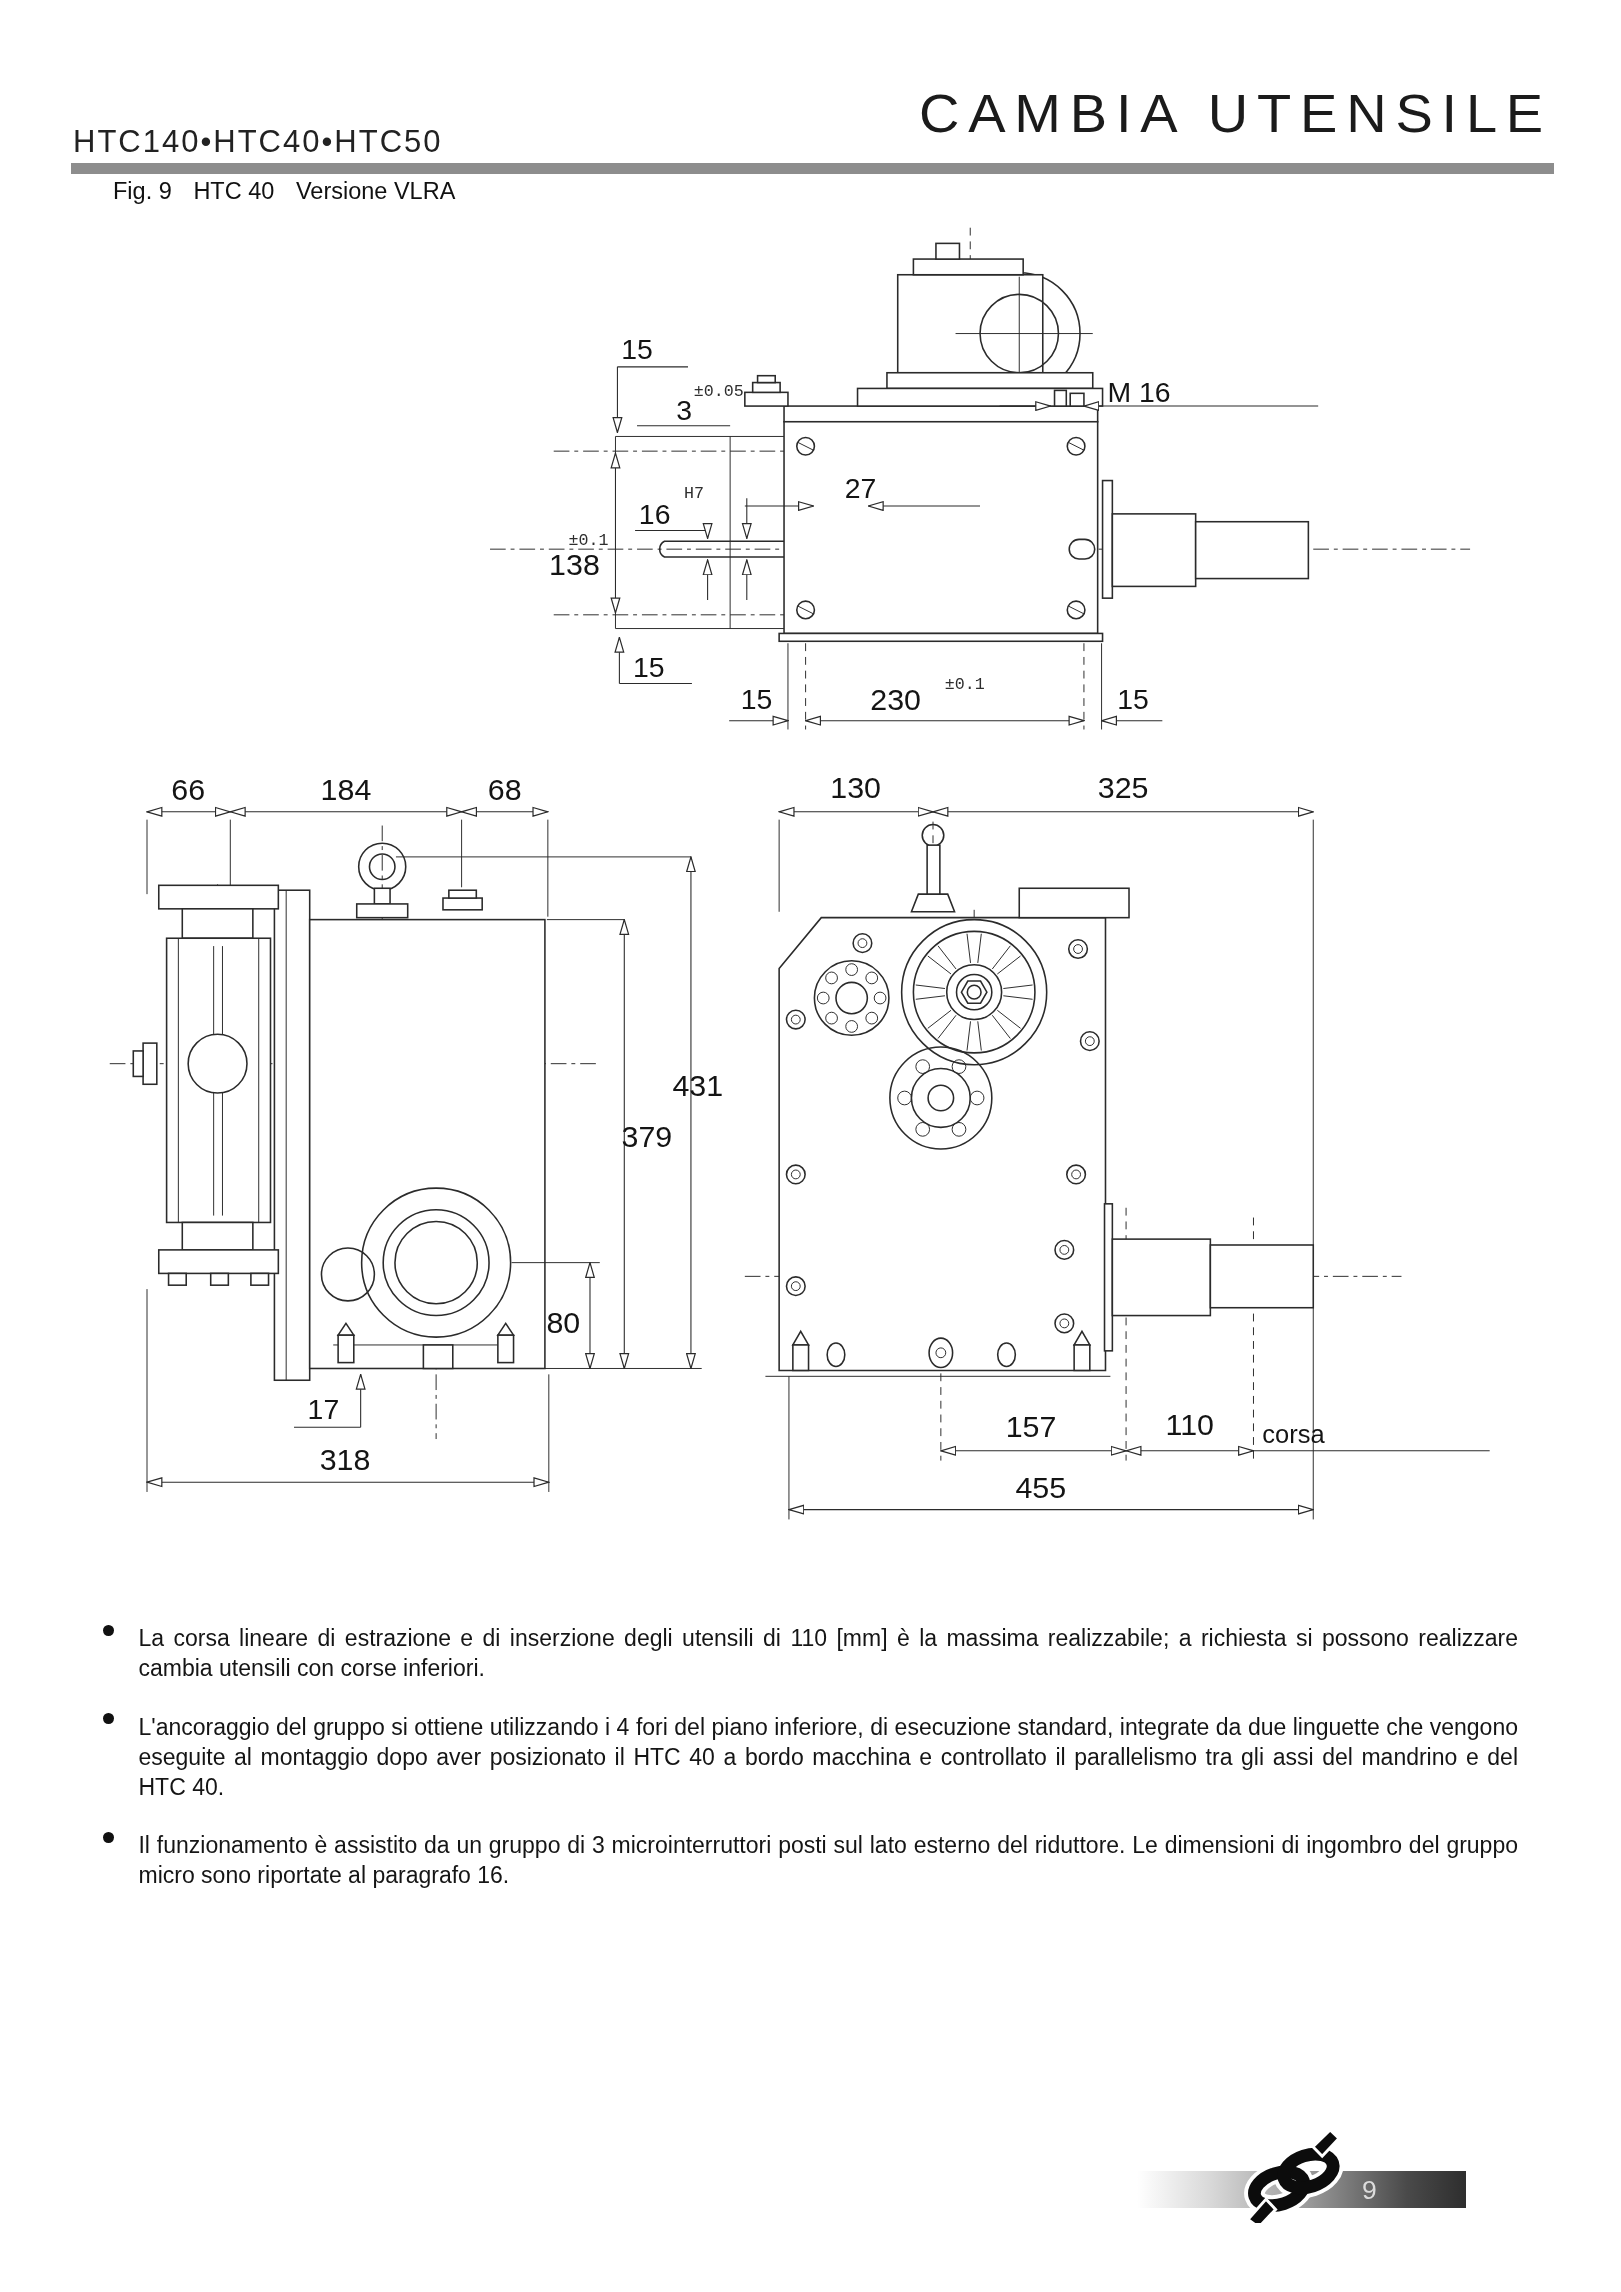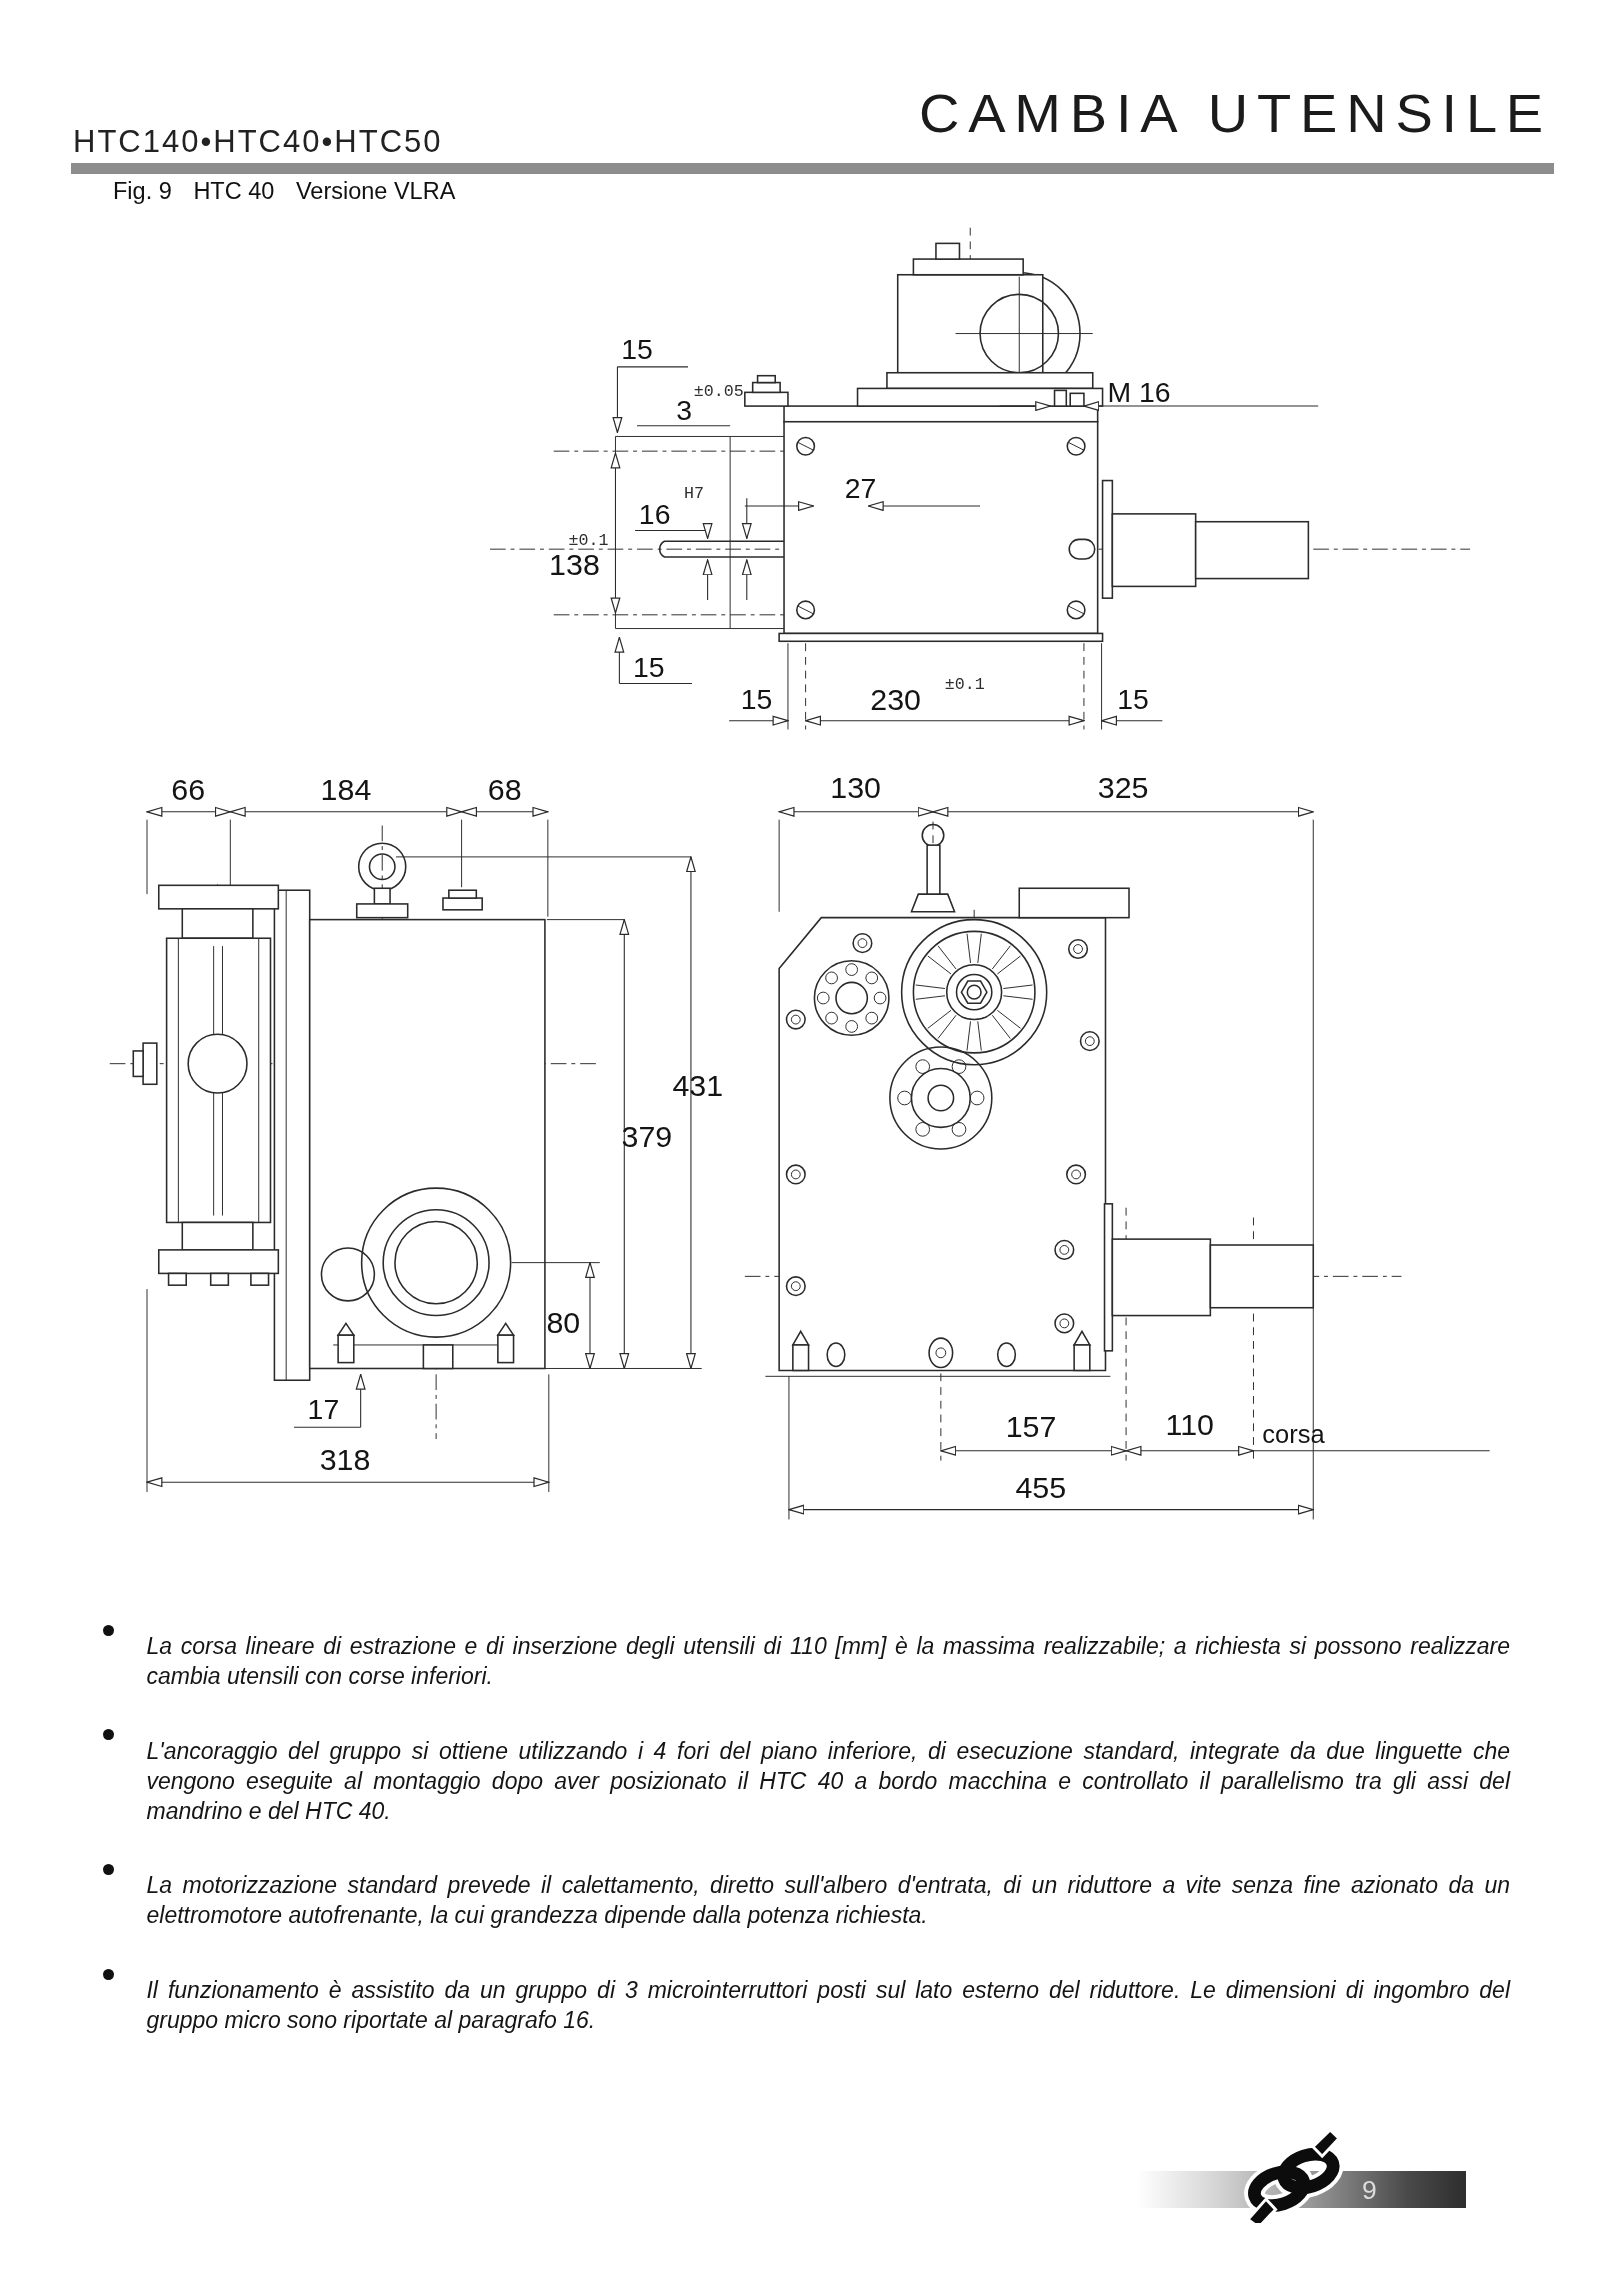--- a/index.html
+++ b/index.html
@@ -23,21 +23,21 @@
   .c{fill:none;stroke:#2b2b2b;stroke-width:1;stroke-dasharray:16 5 4 5;}
   .h{fill:none;stroke:#2b2b2b;stroke-width:1;stroke-dasharray:8 6;}
   text.n{font-family:"Liberation Sans",sans-serif;font-size:29px;fill:#141414;}
   text.nb{font-family:"Liberation Sans",sans-serif;font-size:31px;fill:#141414;}
   text.s{font-family:"Liberation Mono",monospace;font-size:17px;fill:#2e2e2e;}
   text.cs{font-family:"Liberation Sans",sans-serif;font-size:26px;fill:#141414;}
   
   .bullets{position:absolute;left:103px;top:1615px;width:1423px;list-style:none;margin:0;padding:0;}
   .bullets li{display:flex;gap:16.7px;margin-bottom:12.7px;}
   .bullets .dot{width:10.8px;height:10.8px;border-radius:50%;background:#111;margin-top:9.8px;flex:none;}
-  .bullets p{margin:16px;text-align:justify;font-size:23px;line-height:30px;color:#151515;font-style:italic;}
+  .bullets p{margin:8px;text-align:justify;font-size:23px;line-height:30px;color:#151515;}
   
   .fbar{position:absolute;left:1137px;top:2171px;width:329px;height:37px;
         background:linear-gradient(90deg,#ffffff 0%,#d9d9d9 22%,#9a9a9a 52%,#4a4a4a 82%,#2e2e2e 100%);}
   .pageno{position:absolute;left:1362px;top:2175px;font-size:26.5px;color:#dcdcdc;}
   .logo{position:absolute;left:1220px;top:2125px;}
 </style>
 </head>
 <body>
 
 <div class="page">
@@ -354,24 +354,20 @@
     <li>
         <span class="dot"></span>
         <p>La corsa lineare di estrazione e di inserzione degli utensili di 110 [mm] è la massima realizzabile; a richiesta si possono realizzare cambia utensili con corse inferiori.</p>
       </li>
     <li>
         <span class="dot"></span>
         <p>L'ancoraggio del gruppo si ottiene utilizzando i 4 fori del piano inferiore, di esecuzione standard, integrate da due linguette che vengono eseguite al montaggio dopo aver posizionato il HTC 40 a bordo macchina e controllato il parallelismo tra gli assi del mandrino e del HTC 40.</p>
       </li>
     <li>
         <span class="dot"></span>
-        <p>La motorizzazione standard prevede il calettamento, diretto sull'albero d'entrata, di un riduttore a vite senza fine azionato da un elettromotore autofrenante, la cui grandezza dipende dalla potenza richiesta.</p>
-      </li>
-    <li>
-        <span class="dot"></span>
         <p>Il funzionamento è assistito da un gruppo di 3 microinterruttori posti sul lato esterno del riduttore. Le dimensioni di ingombro del gruppo micro sono riportate al paragrafo 16.</p>
       </li>
   </ul>
 
   <div class="fbar"></div>
   <svg class="logo" width="147" height="98" viewBox="0 0 150 100">
     <g transform="rotate(-18 75 55)">
       <ellipse cx="58" cy="60" rx="26" ry="16" fill="none" stroke="#fff" stroke-width="21"></ellipse>
       <ellipse cx="92" cy="52" rx="26" ry="16" fill="none" stroke="#fff" stroke-width="21"></ellipse>
       <ellipse cx="58" cy="60" rx="26" ry="16" fill="none" stroke="#0c0c0c" stroke-width="13"></ellipse>

